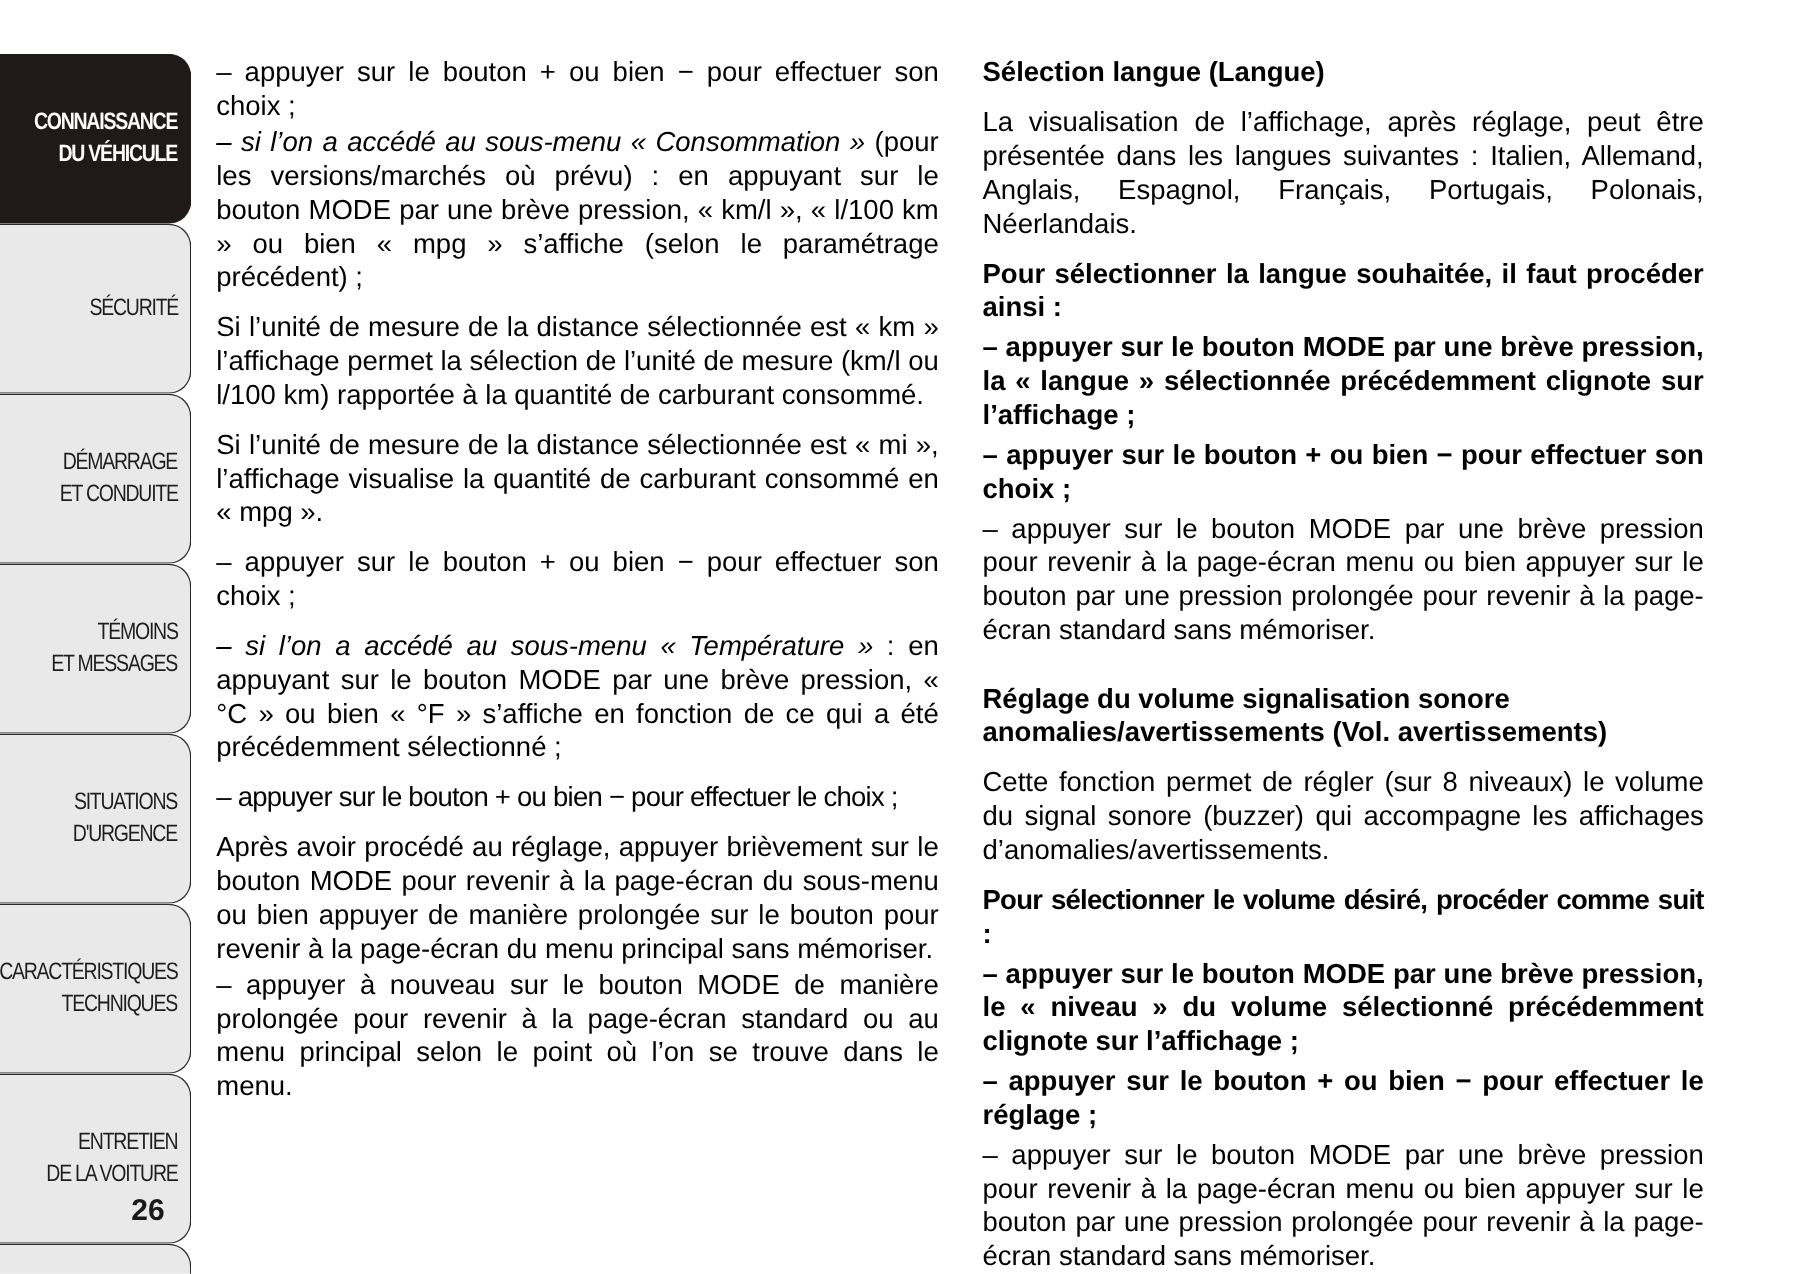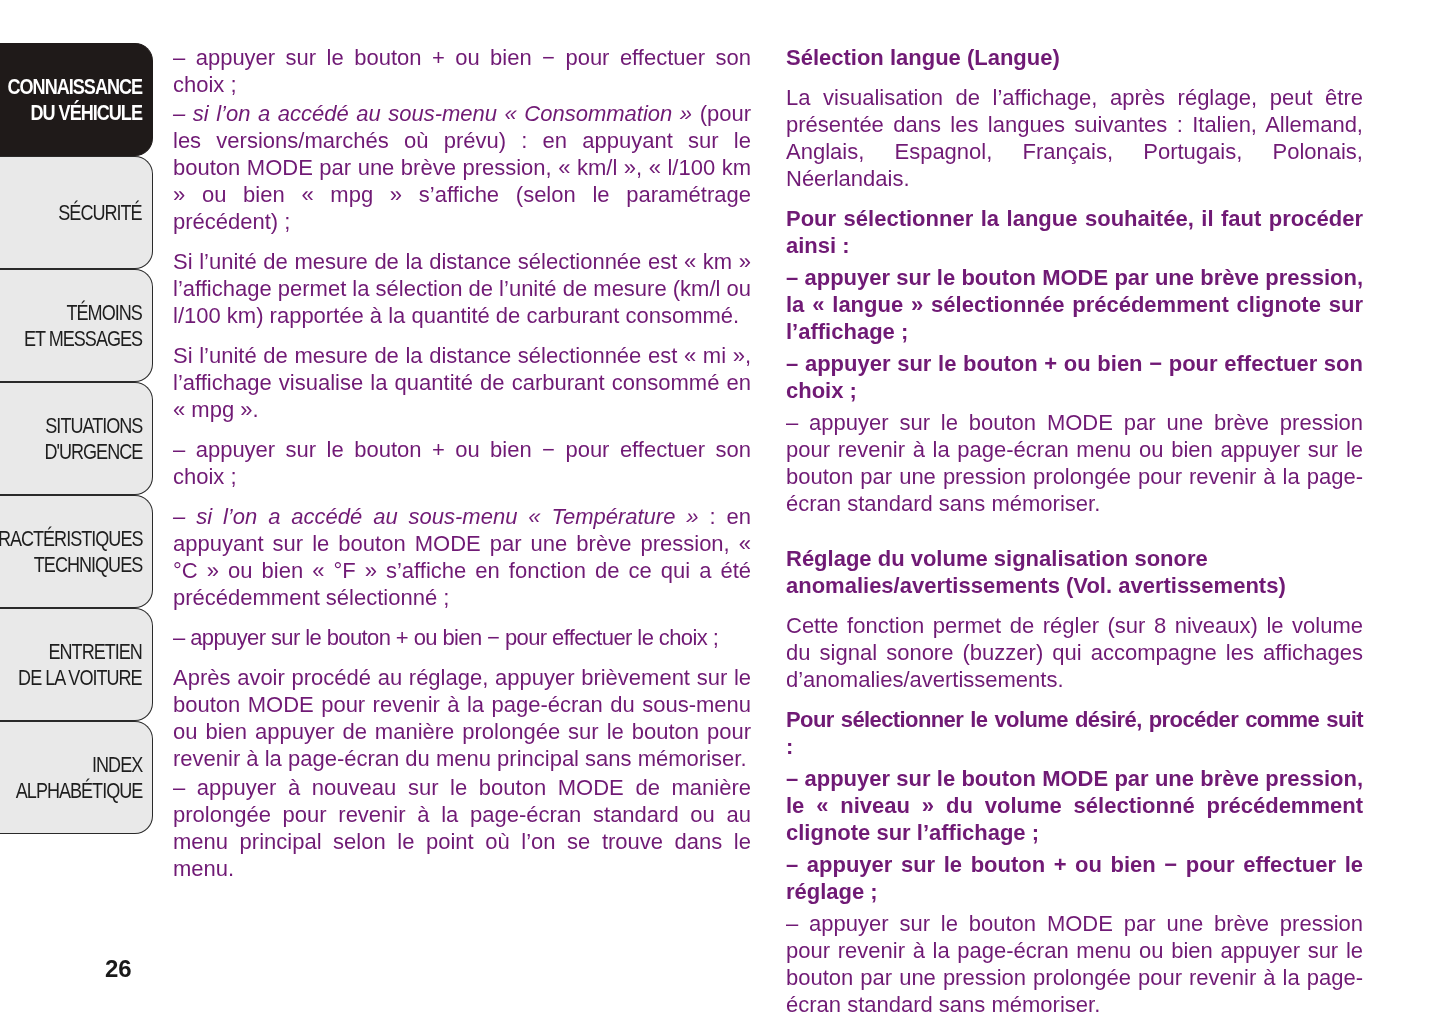--- a/index.html
+++ b/index.html
@@ -1,58 +1,62 @@
 <!DOCTYPE html>
 <html><head>
 <meta charset="utf-8">
 <style>
   * { box-sizing: border-box; margin: 0; padding: 0; }
   html, body { width: 1445px; height: 1019px; background: #ffffff; overflow: hidden; }
   body { position: relative; font-family: "Liberation Sans", "DejaVu Sans", sans-serif; color: #1a1a1a; }
 
   .tabs { position: absolute; left: 0; top: 43px; width: 153px; }
   .tab {
-    position: relative; height: 113px; margin-bottom: 0;
+    position: relative; height: 136px; margin-bottom: 0;
     background: #e9e9e9; border: 1.5px solid #2a2a2a; border-left: none;
     border-radius: 0 18px 18px 0;
     display: flex; flex-direction: column; justify-content: center; align-items: flex-end;
     padding-right: 10px;
-    font-family: "Liberation Sans", sans-serif; font-size: 22px; line-height: 26px;
+    font-family: "Liberation Sans", sans-serif; font-size: 19px; line-height: 26px;
     letter-spacing: -1.2px; text-transform: uppercase; color: #1e1e1e;
     transform-origin: right center;
   }
   .tab.active { background: #1f1a19; color: #ffffff; font-weight: bold; border-color: #1f1a19; }
   .tab span { display: block; text-align: right; transform: scaleX(0.82); transform-origin: right center; white-space: nowrap; }
 
   .page-number {
     position: absolute; left: 105px; top: 955px;
     font-family: "Liberation Sans", sans-serif; font-weight: bold; font-size: 24px; color: #1a1a1a;
   }
 
-  .col { position: absolute; top: 44px; font-size: 22px; line-height: 27px; color: #701a75; text-align: justify; }
+  .col { position: absolute; top: 44px; font-size: 22px; line-height: 27px; color: #000000; text-align: justify; }
   .col-left { left: 173px; width: 578px; }
   .col-right { left: 786px; width: 577px; }
   .col p { margin-bottom: 13px; }
   .col p.tight { margin-bottom: 2px; }
   .col p.step { margin-bottom: 5px; font-weight: bold; }
   .col h2 { font-size: 22px; font-weight: bold; line-height: 27px; margin-bottom: 13px; text-align: left; }
   .col h2.gap { margin-top: 28px; }
   .italic { font-style: italic; }
   .cond { letter-spacing: -0.6px; }
 </style>
 </head>
 <body>
 
 <nav class="tabs">
   <div class="tab active">
     <span>CONNAISSANCE</span>
     <span>DU VÉHICULE</span>
   </div>
   <div class="tab">
     <span>SÉCURITÉ</span>
+  </div>
+  <div class="tab">
+    <span>DÉMARRAGE</span>
+    <span>ET CONDUITE</span>
   </div>
   <div class="tab">
     <span>TÉMOINS</span>
     <span>ET MESSAGES</span>
   </div>
   <div class="tab">
     <span>SITUATIONS</span>
     <span>D'URGENCE</span>
   </div>
   <div class="tab">

